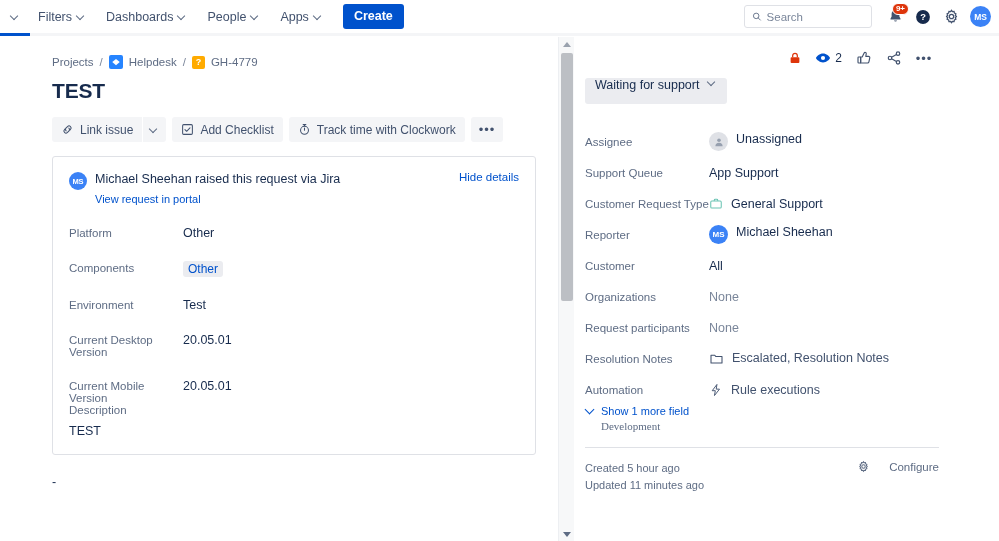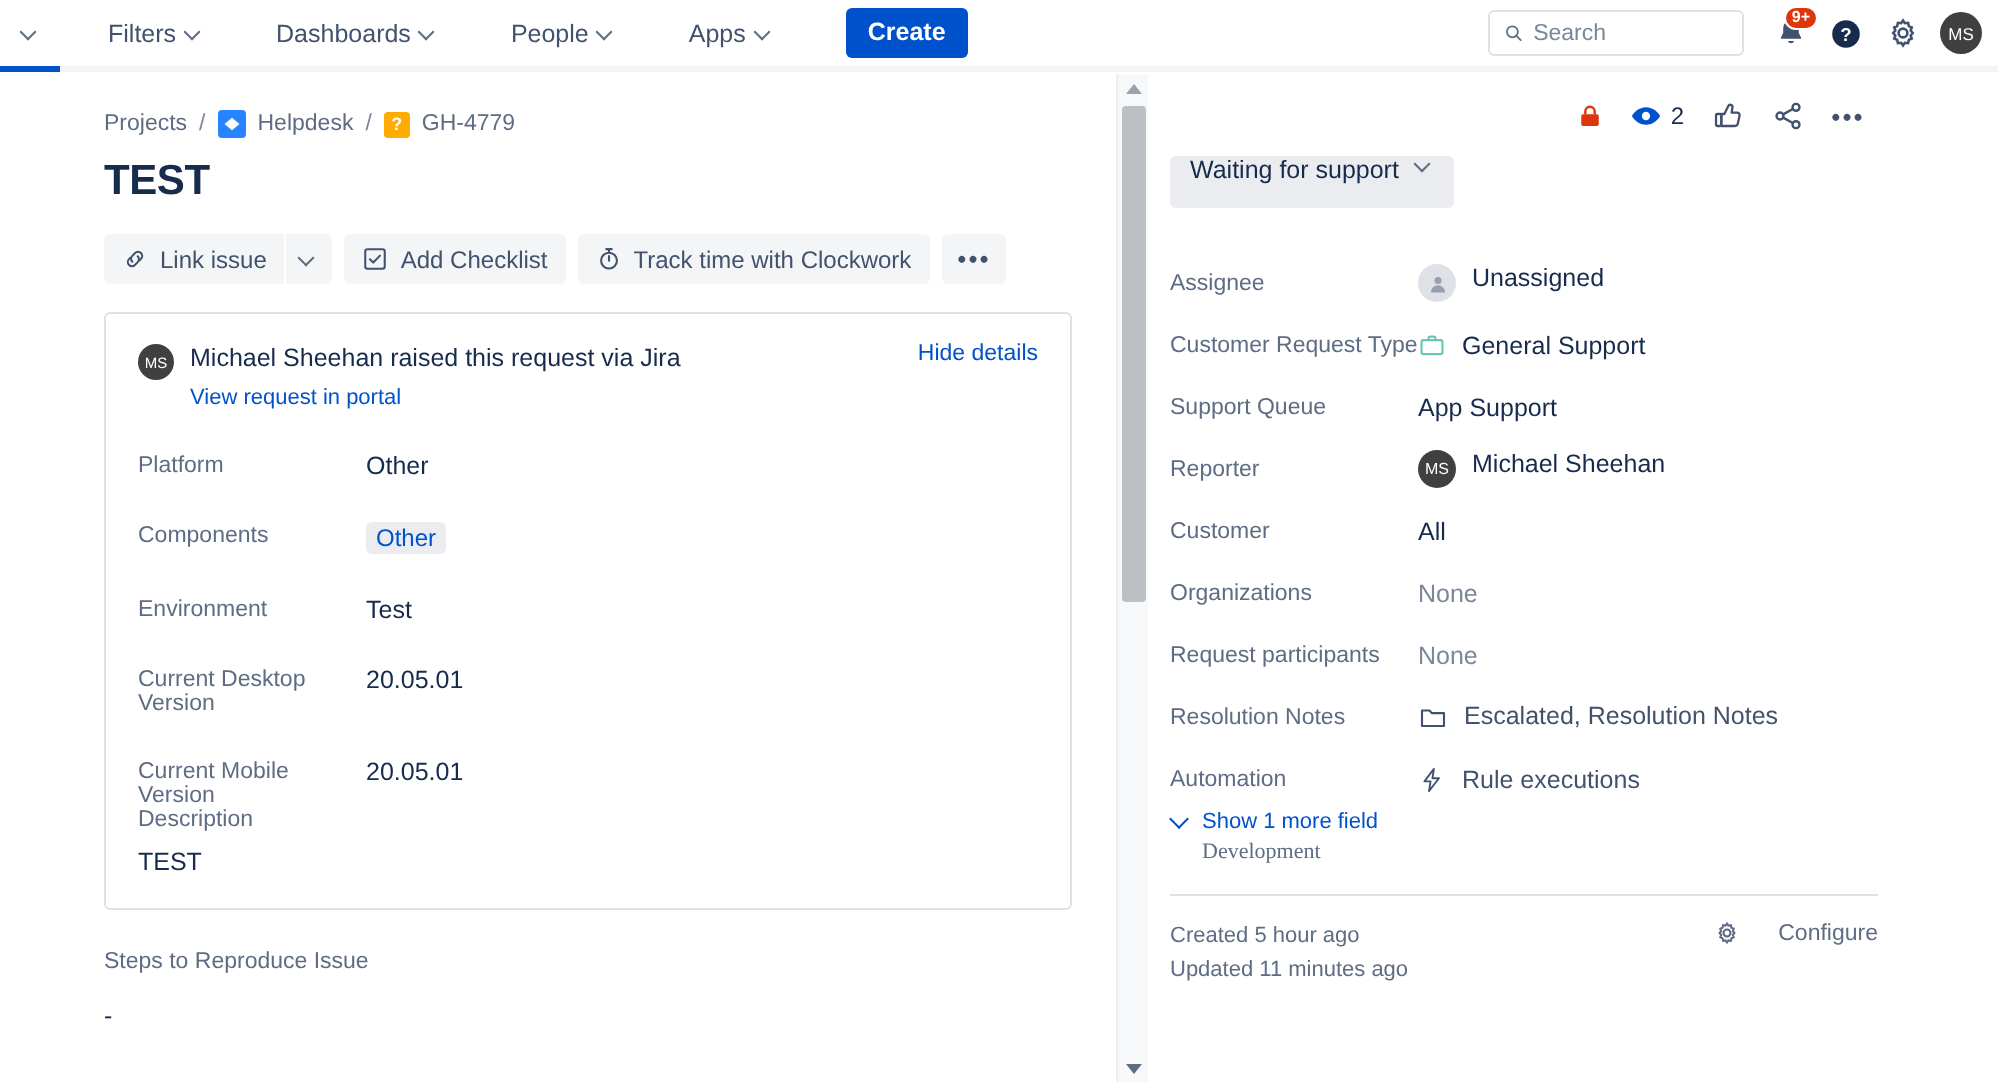--- a/index.html
+++ b/index.html
@@ -13,21 +13,21 @@
   }
 
   
   .topnav {
     position: absolute; top: 0; left: 0;
     width: 999px; height: 34px;
     background: #ffffff;
     display: flex; align-items: center;
     border-bottom: 1px solid #f4f5f7;
   }
-  .nav-left { display: flex; align-items: center; height: 34px; padding-left: 2px; gap: 16px; }
+  .nav-left { display: flex; align-items: center; height: 34px; padding-left: 2px; }
   .nav-chevron-only {
     width: 26px; height: 34px;
     display: flex; align-items: center; justify-content: center;
     color: #5E6C84;
   }
   .nav-item {
     display: flex; align-items: center; gap: 5px;
     height: 34px; padding: 0 10px;
     font-size: 12.5px; color: #42526E;
     cursor: pointer; white-space: nowrap;
@@ -74,23 +74,23 @@
   .badge {
     position: absolute; top: -1px; right: -1px;
     background: #DE350B; color: #fff;
     font-size: 8px; font-weight: 700;
     border-radius: 8px; padding: 1px 3px;
     line-height: 1.1; min-width: 15px; text-align: center;
     border: 1.5px solid #fff;
   }
   .avatar {
     border-radius: 50%;
-    background: #404040; color: #fff;
-    display: flex; align-items: center; justify-content: center;
-    font-weight: 400; flex: none;
+    background: #3b82f6; color: #fff;
+    display: flex; align-items: center; justify-content: center;
+    font-weight: 700; flex: none;
   }
   .avatar.nav { width: 21px; height: 21px; font-size: 8.5px; margin-left: 4px; }
 
   .nav-progress {
     position: absolute; left: 0; top: 33px;
     width: 999px; height: 3px; background: #F4F5F7;
   }
   .nav-progress > i {
     display: block; width: 30px; height: 3px; background: #0052CC;
   }
@@ -429,21 +429,20 @@
         <div class="field-value">20.05.01</div>
       </div>
 
       <div class="desc-block">
         <div class="desc-label">Description</div>
         <div class="desc-body">TEST</div>
       </div>
     </div>
 
     <div>
-      <div class="steps-label">Steps to Reproduce Issue</div>
       <div class="steps-body">-</div>
     </div>
 
   </div>
 </div>
 
 <div class="scrollbar">
   <div class="sb-arrow up">
     <span class="sb-tri up"></span>
   </div>
@@ -501,38 +500,38 @@
           <svg width="12" height="12" viewBox="0 0 24 24">
             <circle cx="12" cy="8.5" r="3.6" fill="#97A0AF"></circle>
             <path d="M4.8 20.5a7.2 7.2 0 0 1 14.4 0z" fill="#97A0AF"></path>
           </svg>
         </span>
         <span>Unassigned</span>
       </div>
     </div>
 
     <div class="rrow">
+      <div class="rlabel">Support Queue</div>
+      <div class="rvalue">App Support</div>
+    </div>
+
+    <div class="rrow">
       <div class="rlabel">Customer Request Type</div>
       <div class="rvalue">
         <span style="display:flex;">
           <svg width="14" height="14" viewBox="0 0 24 24">
             <rect x="3" y="7" width="18" height="12" rx="1.8" fill="none" stroke="#6BC4B4" stroke-width="1.8"></rect>
             <path d="M9 7V5.6A1.6 1.6 0 0 1 10.6 4h2.8A1.6 1.6 0 0 1 15 5.6V7" fill="none" stroke="#6BC4B4" stroke-width="1.8"></path>
           </svg>
         </span>
         <span>General Support</span>
       </div>
     </div>
 
     <div class="rrow">
-      <div class="rlabel">Support Queue</div>
-      <div class="rvalue">App Support</div>
-    </div>
-
-    <div class="rrow">
       <div class="rlabel">Reporter</div>
       <div class="rvalue">
         <span class="avatar xs">MS</span>
         <span>Michael Sheehan</span>
       </div>
     </div>
 
     <div class="rrow">
       <div class="rlabel">Customer</div>
       <div class="rvalue">All</div>

